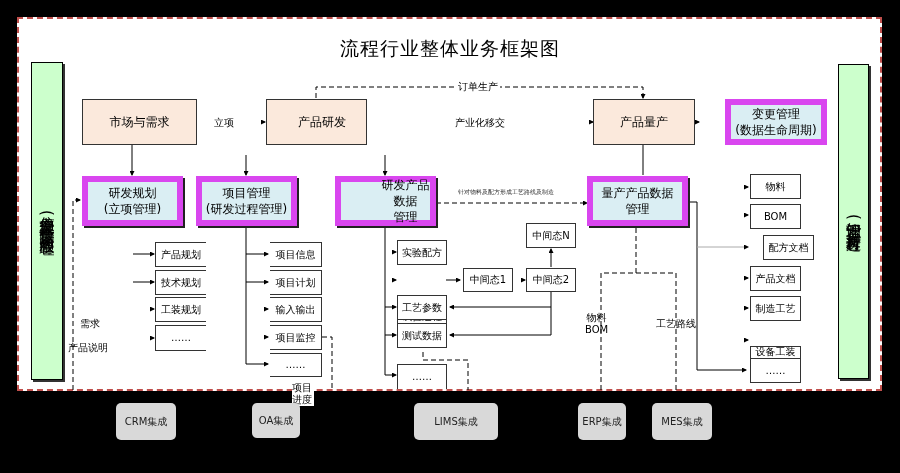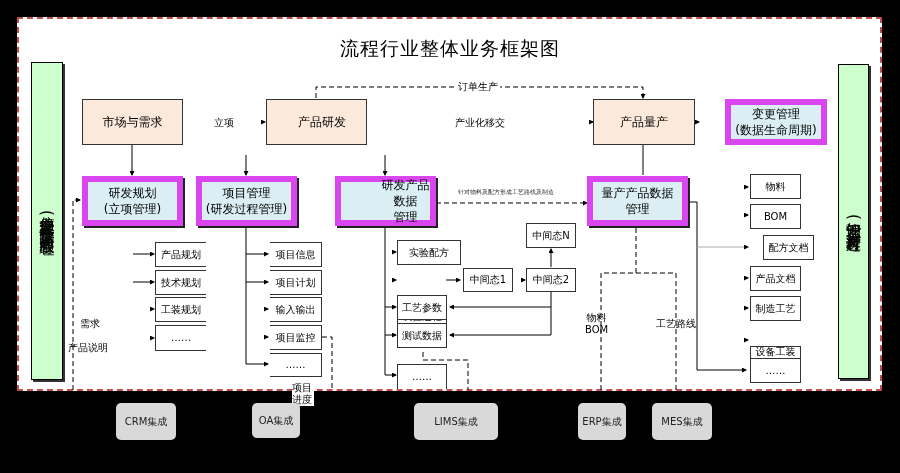--- a/index.html
+++ b/index.html
@@ -85,21 +85,21 @@
   </g>
 </svg>
 
 <div class="side" style="left:31px;top:62px;width:30px;height:316px;">
     <span>信息安全管理(数据隔离 权限管理)</span>
   </div>
 <div class="side" style="left:838px;top:64px;width:29px;height:313px;">
     <span>知识管理(支持所有过程)</span>
   </div>
 
-<div class="abs peach" style="left:82px;top:99px;width:101px;height:46px;">市场与需求</div>
+<div class="abs peach" style="left:82px;top:99px;width:115px;height:46px;">市场与需求</div>
 <div class="abs peach" style="left:266px;top:99px;width:101px;height:46px;padding-left:11px;">产品研发</div>
 <div class="abs peach" style="left:593px;top:99px;width:102px;height:46px;">产品量产</div>
 <div class="abs blue" style="left:725px;top:99px;width:102px;height:46px;white-space:pre-line;box-shadow:none;">变更管理
 (数据生命周期)</div>
 
 <div class="lbl" style="left:214px;top:116px;">立项</div>
 <div class="lbl" style="left:456px;top:80px;background:#fff;padding:0 2px;">订单生产</div>
 <div class="lbl" style="left:455px;top:116px;">产业化移交</div>
 <div class="lbl tiny" style="left:458px;top:188px;">针对物料及配方形成工艺路线及制造</div>
 <div class="lbl" style="left:80px;top:317px;">需求</div>
@@ -122,21 +122,21 @@
 <div class="abs item" style="left:155px;top:270px;width:51px;height:25px;border-right:none;">技术规划</div>
 <div class="abs item" style="left:155px;top:297px;width:51px;height:25px;border-right:none;">工装规划</div>
 <div class="abs item" style="left:155px;top:325px;width:51px;height:26px;border-right:none;">……</div>
 
 <div class="abs item" style="left:270px;top:242px;width:52px;height:25px;border-left:none;">项目信息</div>
 <div class="abs item" style="left:270px;top:270px;width:52px;height:25px;border-left:none;">项目计划</div>
 <div class="abs item" style="left:270px;top:297px;width:52px;height:25px;border-left:none;">输入输出</div>
 <div class="abs item" style="left:270px;top:325px;width:52px;height:25px;border-left:none;">项目监控</div>
 <div class="abs item" style="left:270px;top:353px;width:52px;height:24px;border-left:none;">……</div>
 
-<div class="abs item" style="left:397px;top:240px;width:64px;height:25px;">实验配方</div>
+<div class="abs item" style="left:397px;top:240px;width:50px;height:25px;">实验配方</div>
 <div class="abs item" style="left:397px;top:268px;width:50px;height:25px;margin-top:36px;">试验过程</div>
 <div class="abs item" style="left:397px;top:295px;width:50px;height:25px;">工艺参数</div>
 <div class="abs item" style="left:397px;top:323px;width:50px;height:25px;">测试数据</div>
 <div class="abs item" style="left:397px;top:364px;width:50px;height:25px;border-bottom:none;">……</div>
 
 <div class="abs item" style="left:463px;top:268px;width:50px;height:24px;">中间态1</div>
 <div class="abs item" style="left:526px;top:268px;width:50px;height:24px;">中间态2</div>
 <div class="abs item" style="left:526px;top:223px;width:50px;height:25px;">中间态N</div>
 
 <div class="abs item" style="left:750px;top:174px;width:51px;height:25px;">物料</div>

